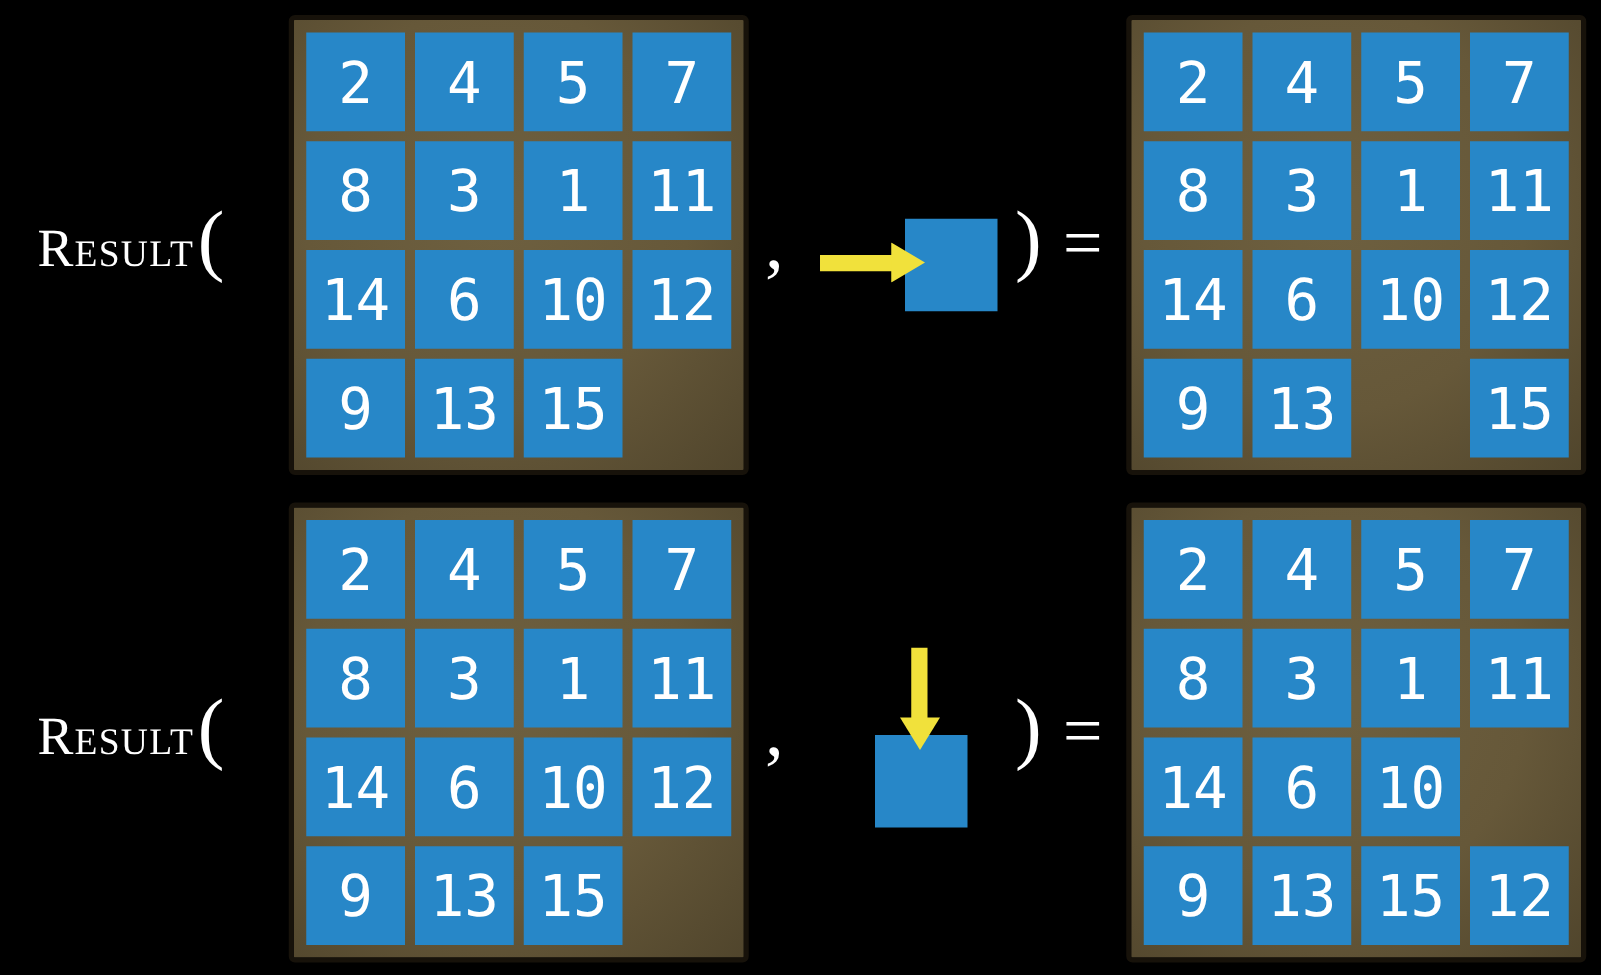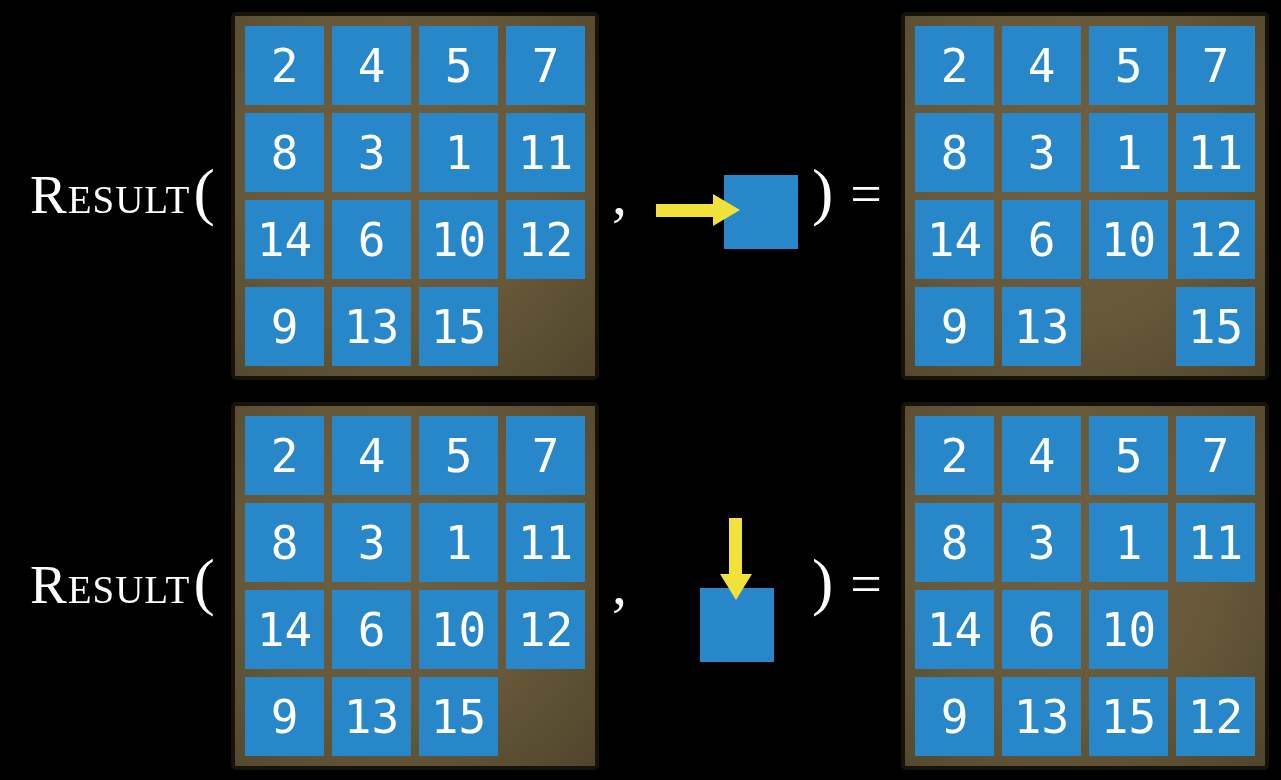--- a/index.html
+++ b/index.html
@@ -21,21 +21,21 @@
   
   .func-label {
     position: absolute;
     left: 30px;
     top: 160px;
     display: flex;
     align-items: baseline;
     white-space: nowrap;
   }
   .func-name {
-    font-size: 55px;
+    font-size: 43px;
     line-height: 1;
     font-variant: small-caps;
     letter-spacing: 1px;
   }
   .paren {
     font-size: 64px;
     line-height: 1;
     font-weight: 400;
   }
   .func-label .paren { margin-left: 3px; }

